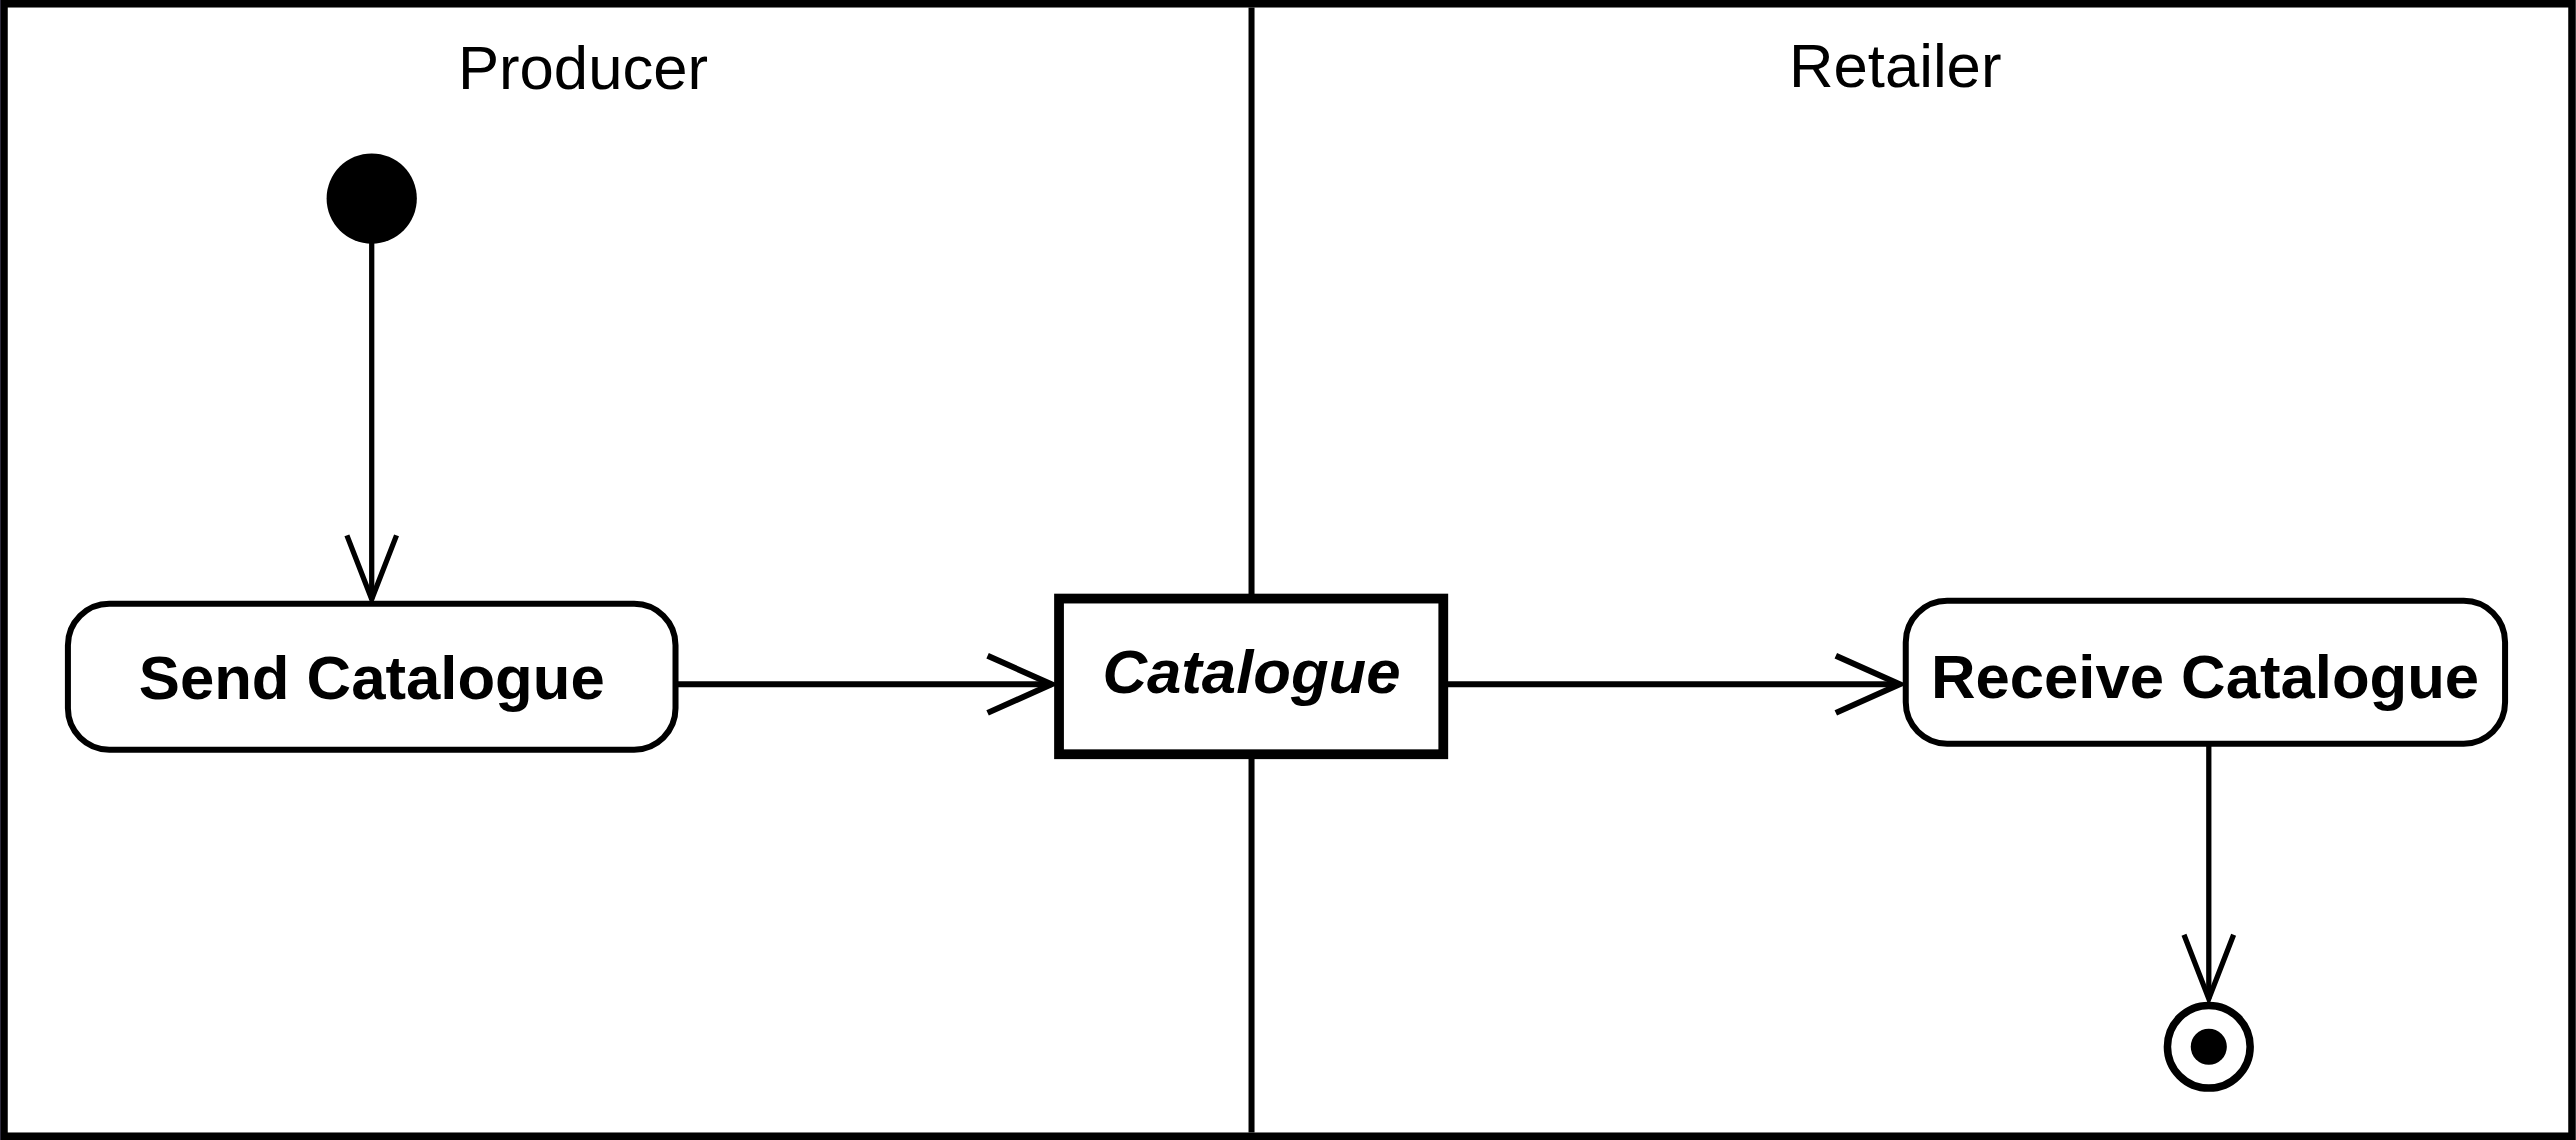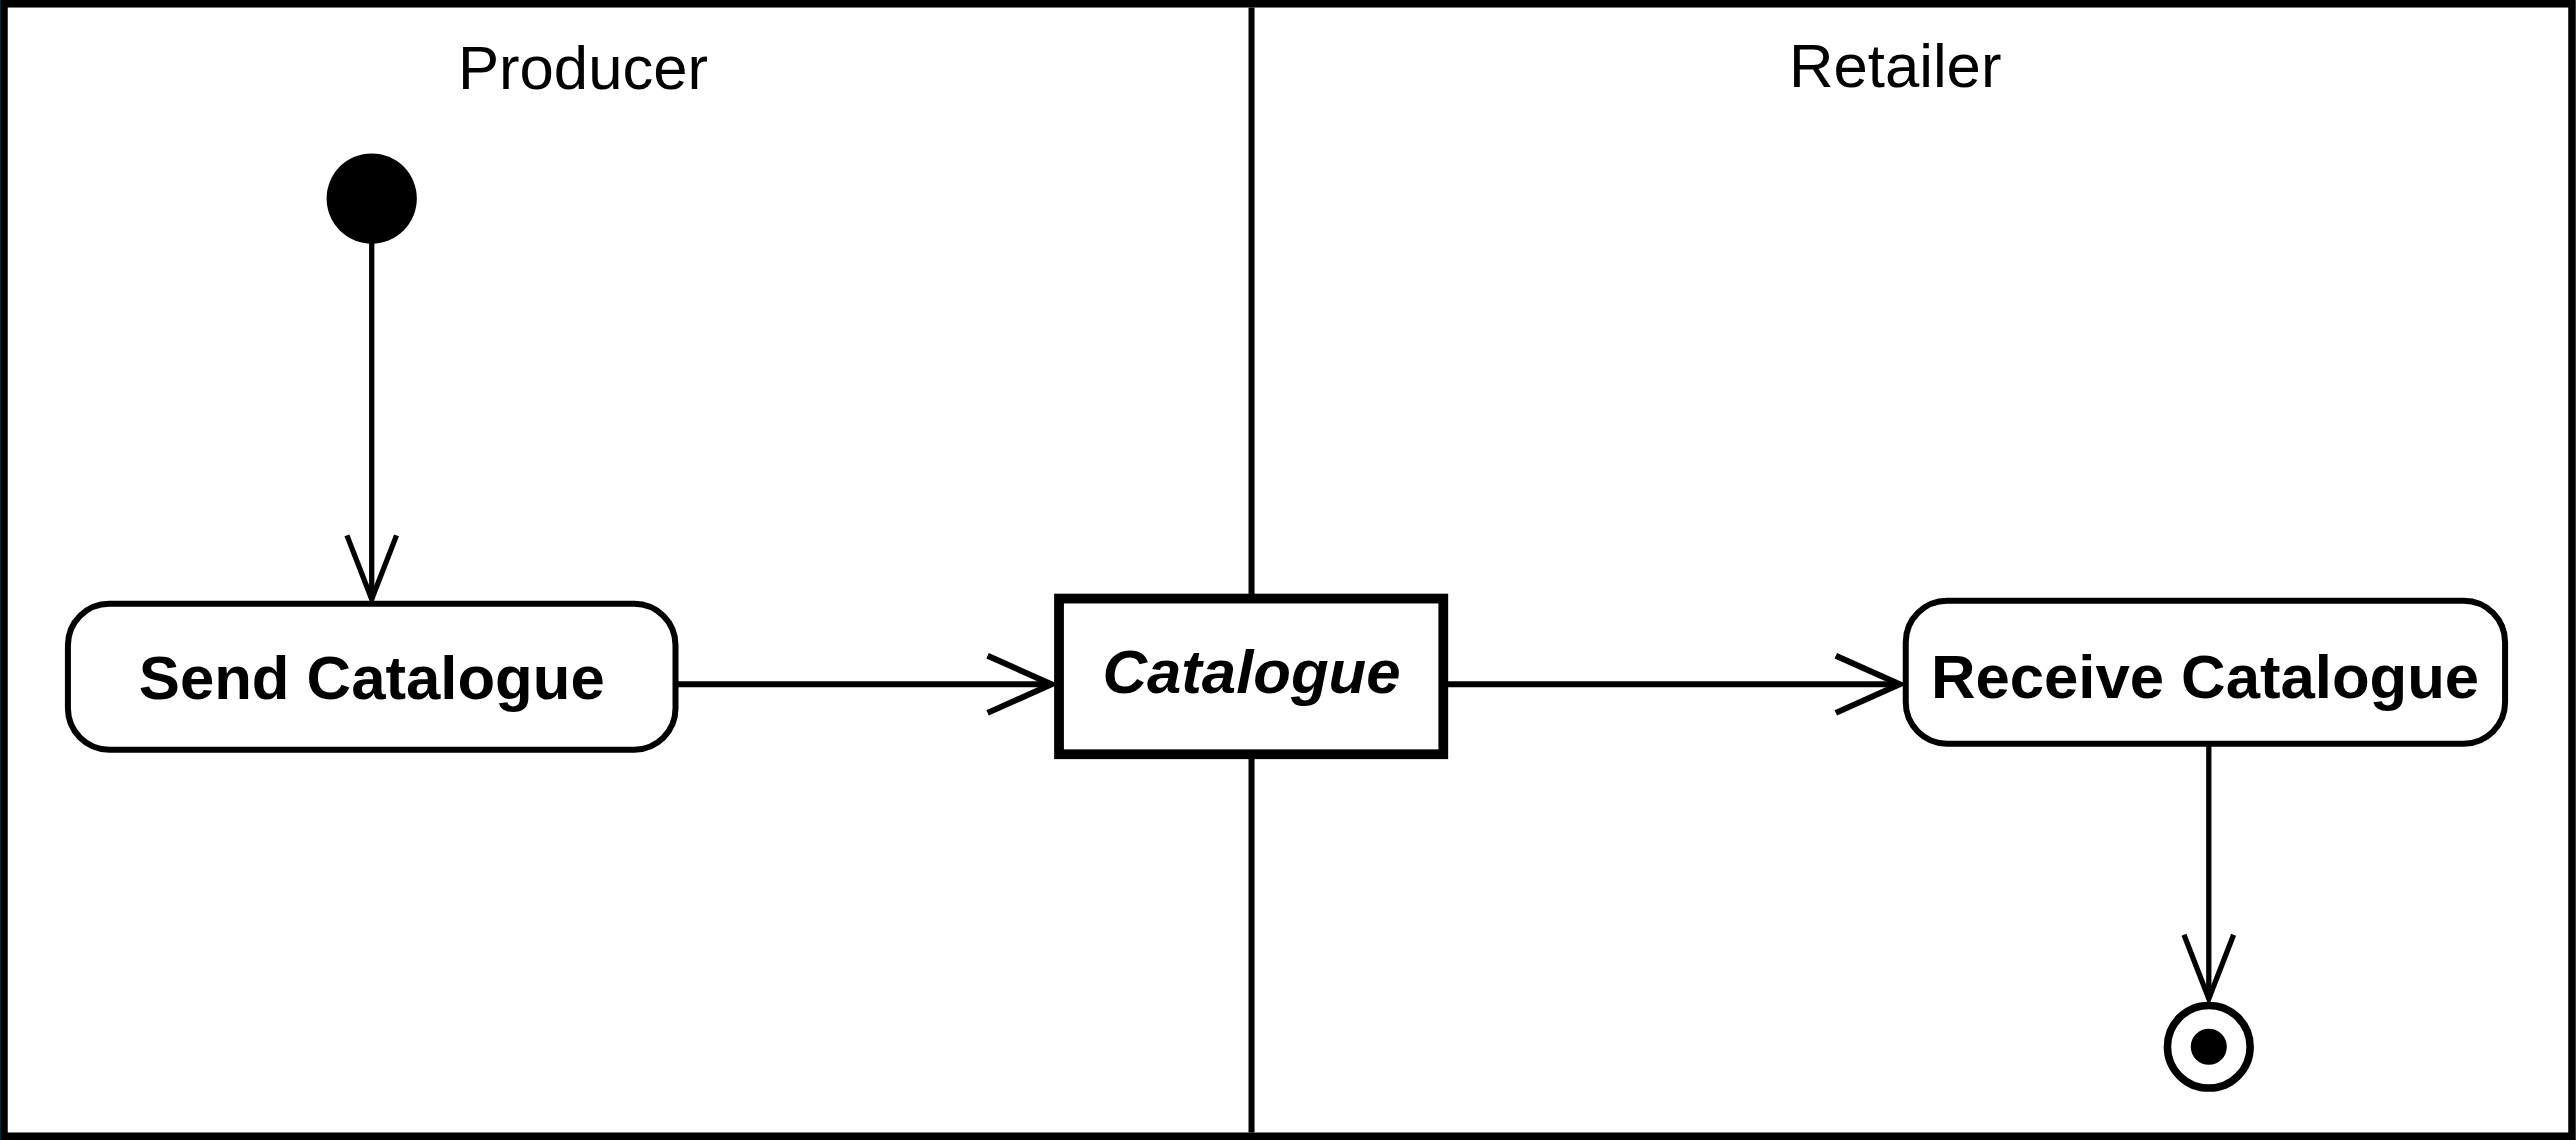--- a/index.html
+++ b/index.html
@@ -4,21 +4,21 @@
 <style>
   html, body {
     margin: 0;
     padding: 0;
     background: #ffffff;
   }
   .stage {
     position: relative;
     width: 2500px;
     height: 1140px;
-    background: #0ea5e9;
+    background: #c4b5fd;
   }
   svg { display: block; }
   .ink       { stroke: #000000; fill: none; }
   .ink-fill  { fill: #000000; stroke: none; }
   .node-box  { fill: #ffffff; stroke: #000000; }
   .lane-label {
     font-family: "Liberation Sans", sans-serif;
     font-size: 82px;
     font-weight: 400;
     fill: #000000;

